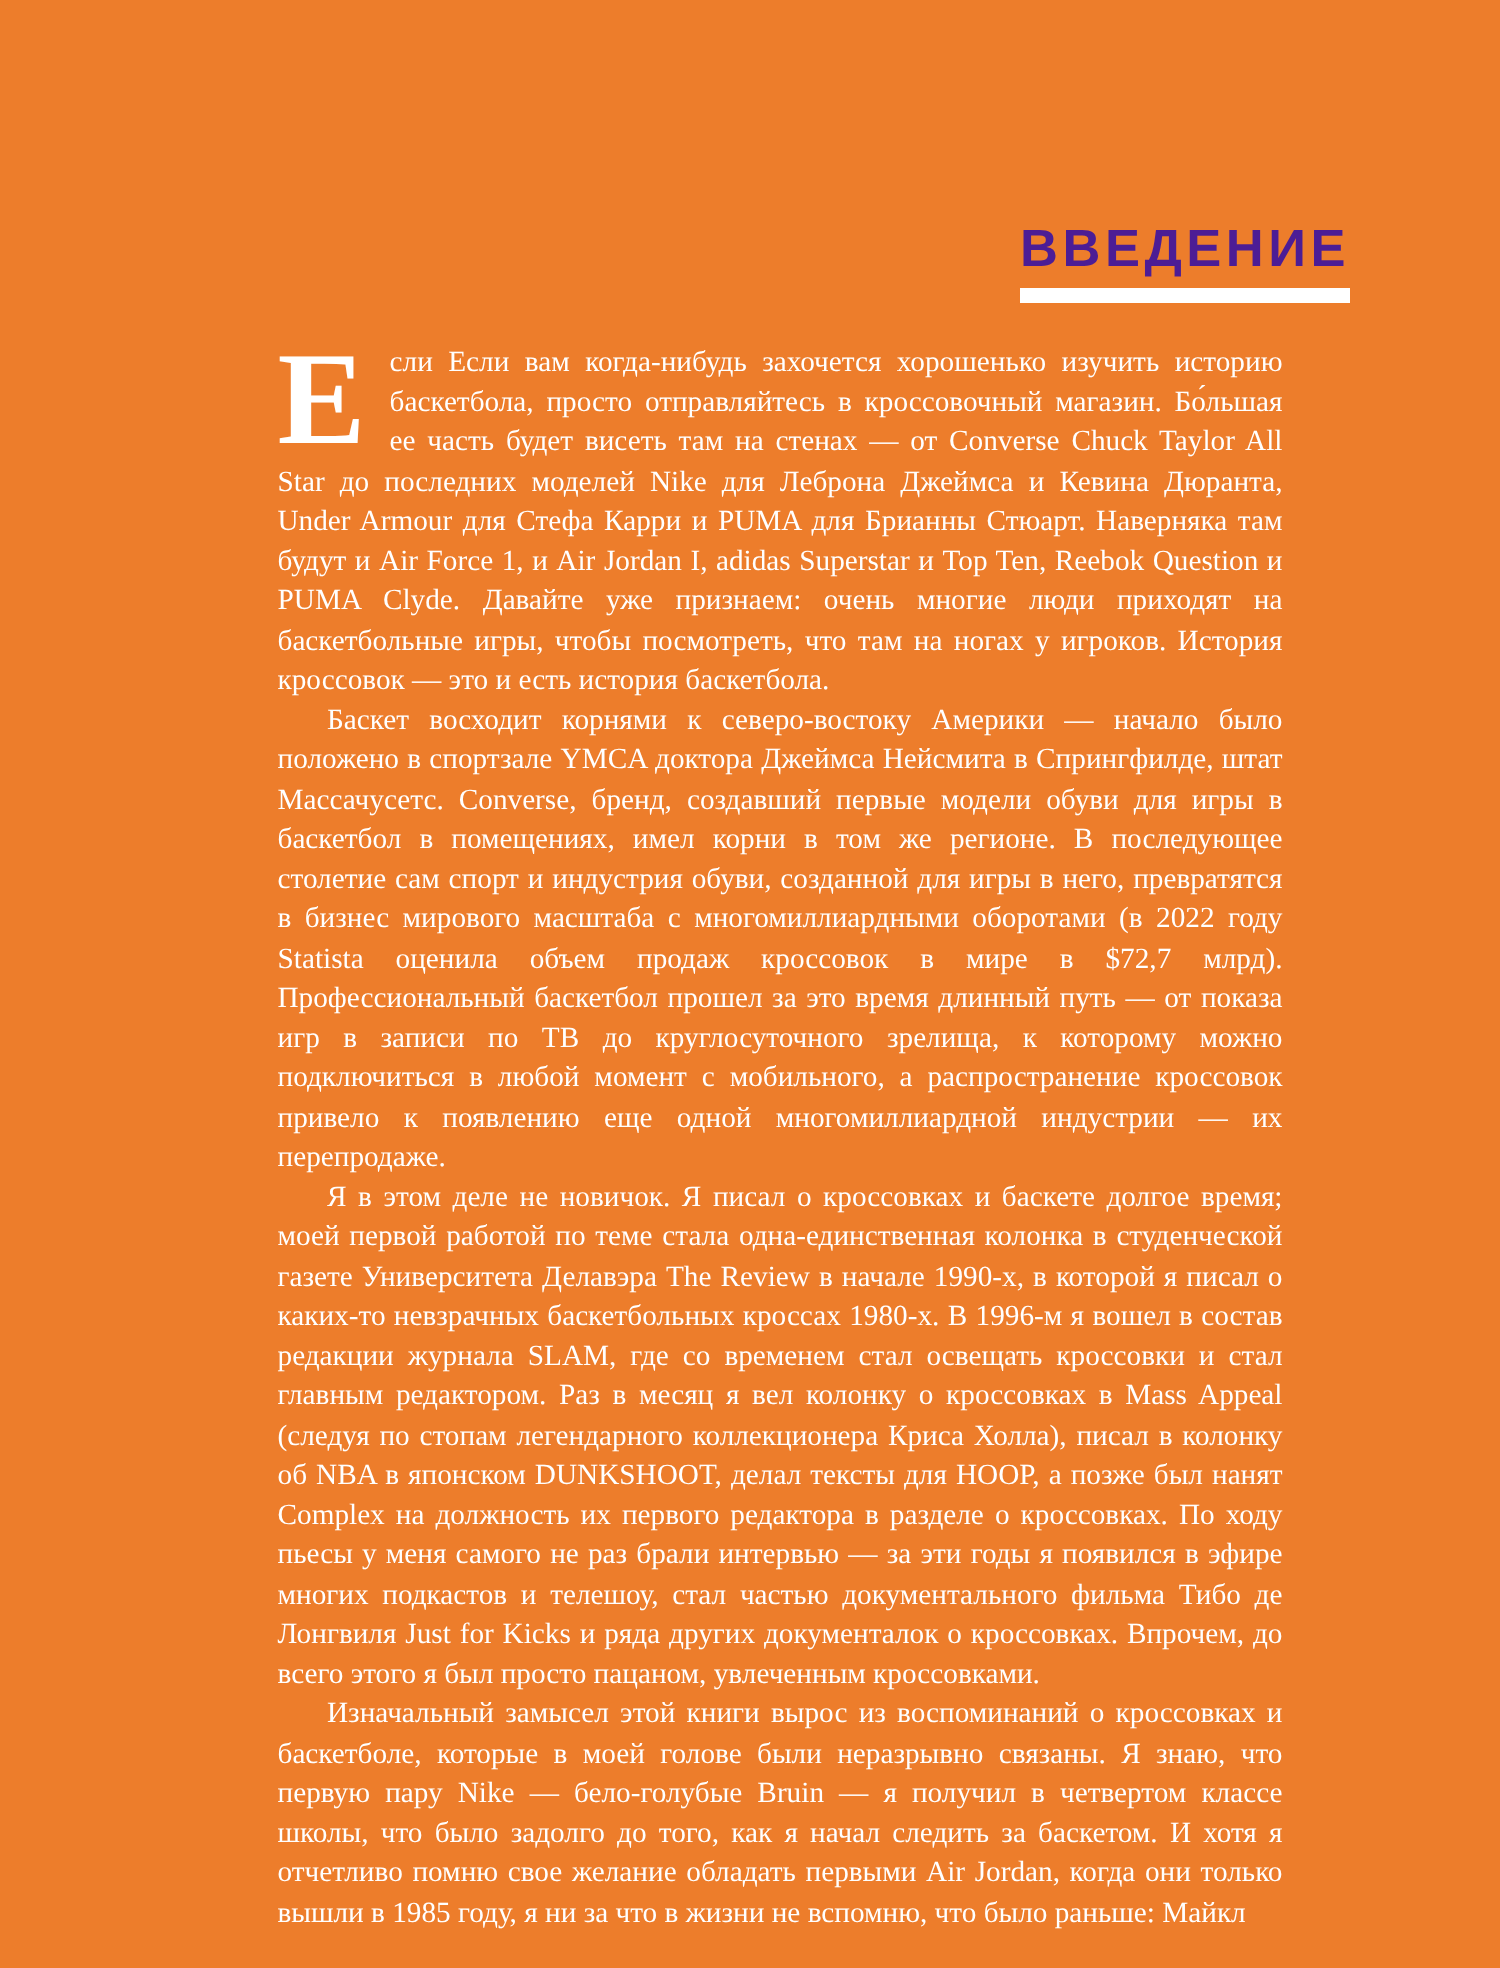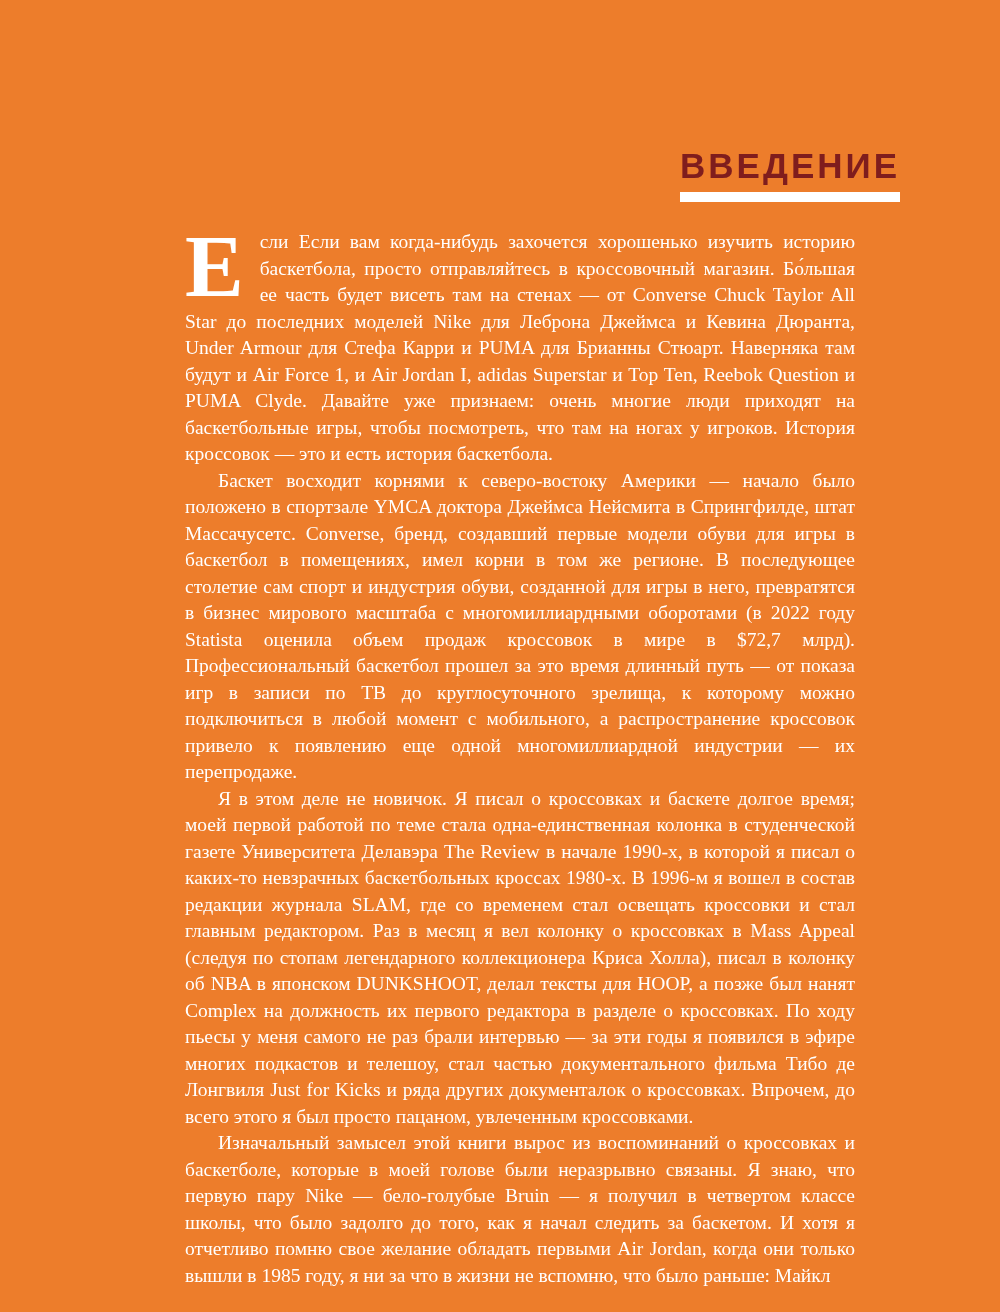--- a/index.html
+++ b/index.html
@@ -15,21 +15,21 @@
     font-family: "Liberation Serif", serif;
   }
   .title-block {
     position: absolute;
     top: 148px;
     right: 100px;
     text-align: right;
   }
   .page-title {
     margin: 0;
-    color: #7f1d1d;
+    color: #4c1d95;
     font-family: "Liberation Sans", sans-serif;
     font-weight: 800;
     font-size: 35px;
     letter-spacing: 3px;
     line-height: 1.05;
     white-space: nowrap;
   }
   .title-underline {
     margin-top: 7px;
     height: 10px;

